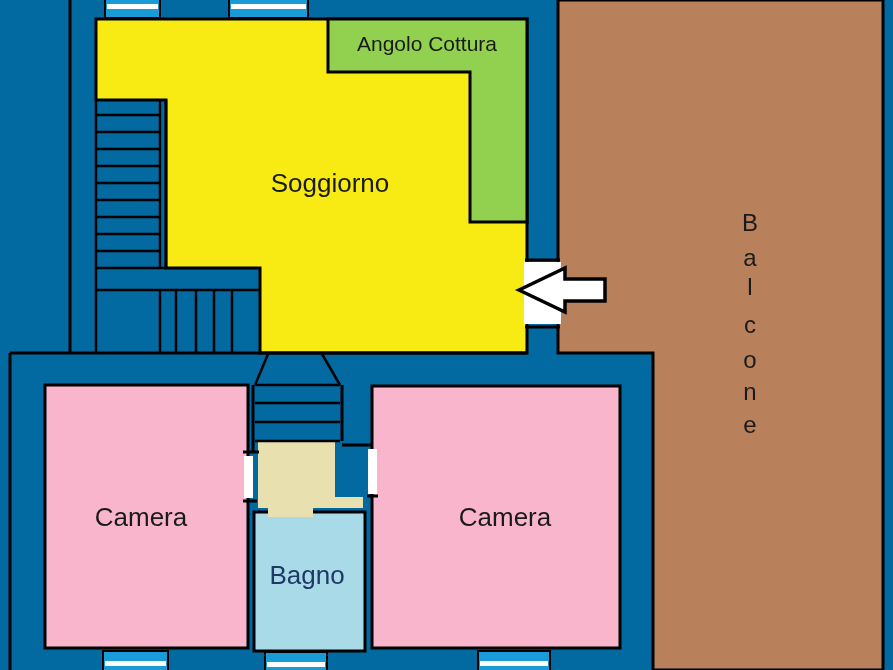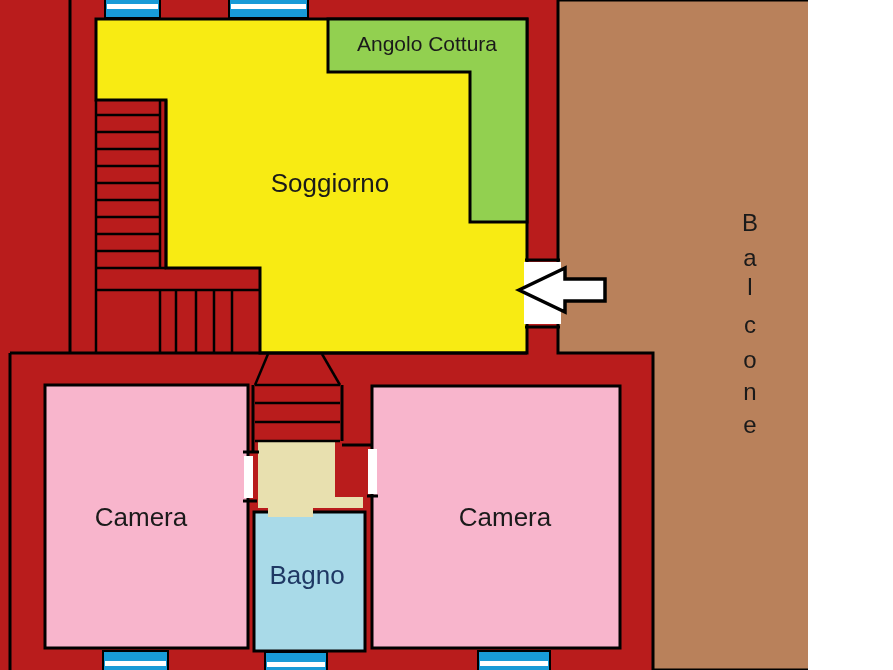--- a/index.html
+++ b/index.html
@@ -1,19 +1,19 @@
 <!DOCTYPE html>
 <html><head>
 <meta charset="utf-8">
 <style>
   html,body{margin:0;padding:0;background:#fff;}
   .stage{
     position:relative;
-    width:808px;height:670px;
-    background:#b91c1c;
+    width:893px;height:670px;
+    background:#0369a1;
     font-family:"Liberation Sans", sans-serif;
     overflow:hidden;
   }
   .stage svg{position:absolute;left:0;top:0;display:block;}
   text{font-family:"Liberation Sans", sans-serif;}
 </style>
 </head>
 <body>
 
 <div class="stage">

